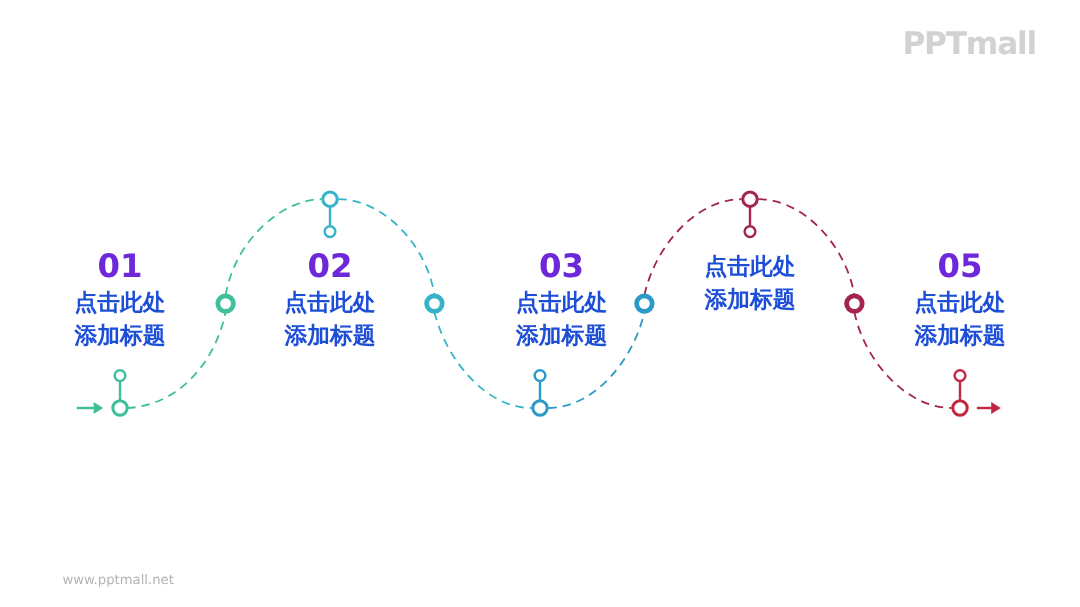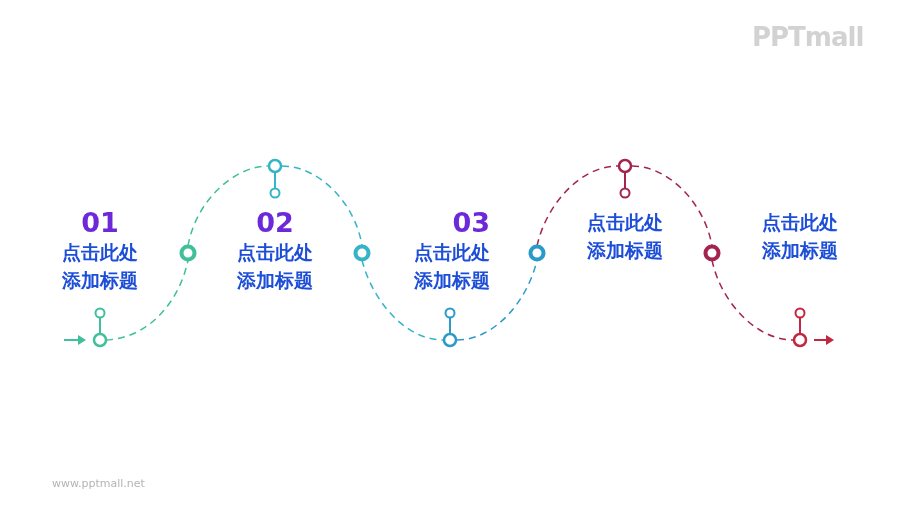--- a/index.html
+++ b/index.html
@@ -85,27 +85,28 @@
 <div class="step" style="left:40px; top:208px;">
   <div class="num">01</div>
   <div class="t">点击此处</div>
   <div class="t">添加标题</div>
 </div>
 <div class="step" style="left:215px; top:208px;">
   <div class="num">02</div>
   <div class="t">点击此处</div>
   <div class="t">添加标题</div>
 </div>
-<div class="step" style="left:370px; top:208px;text-align:right;">
+<div class="step" style="left:408px; top:208px;">
   <div class="num">03</div>
   <div class="t">点击此处</div>
   <div class="t">添加标题</div>
 </div>
 <div class="step" style="left:565px; top:208px;">
   <div class="t">点击此处</div>
   <div class="t">添加标题</div>
 </div>
 <div class="step" style="left:740px; top:208px;">
+  <div class="num">05</div>
   <div class="t">点击此处</div>
   <div class="t">添加标题</div>
 </div>
 
 <div class="footer">www.pptmall.net</div>
 
 </body></html>

